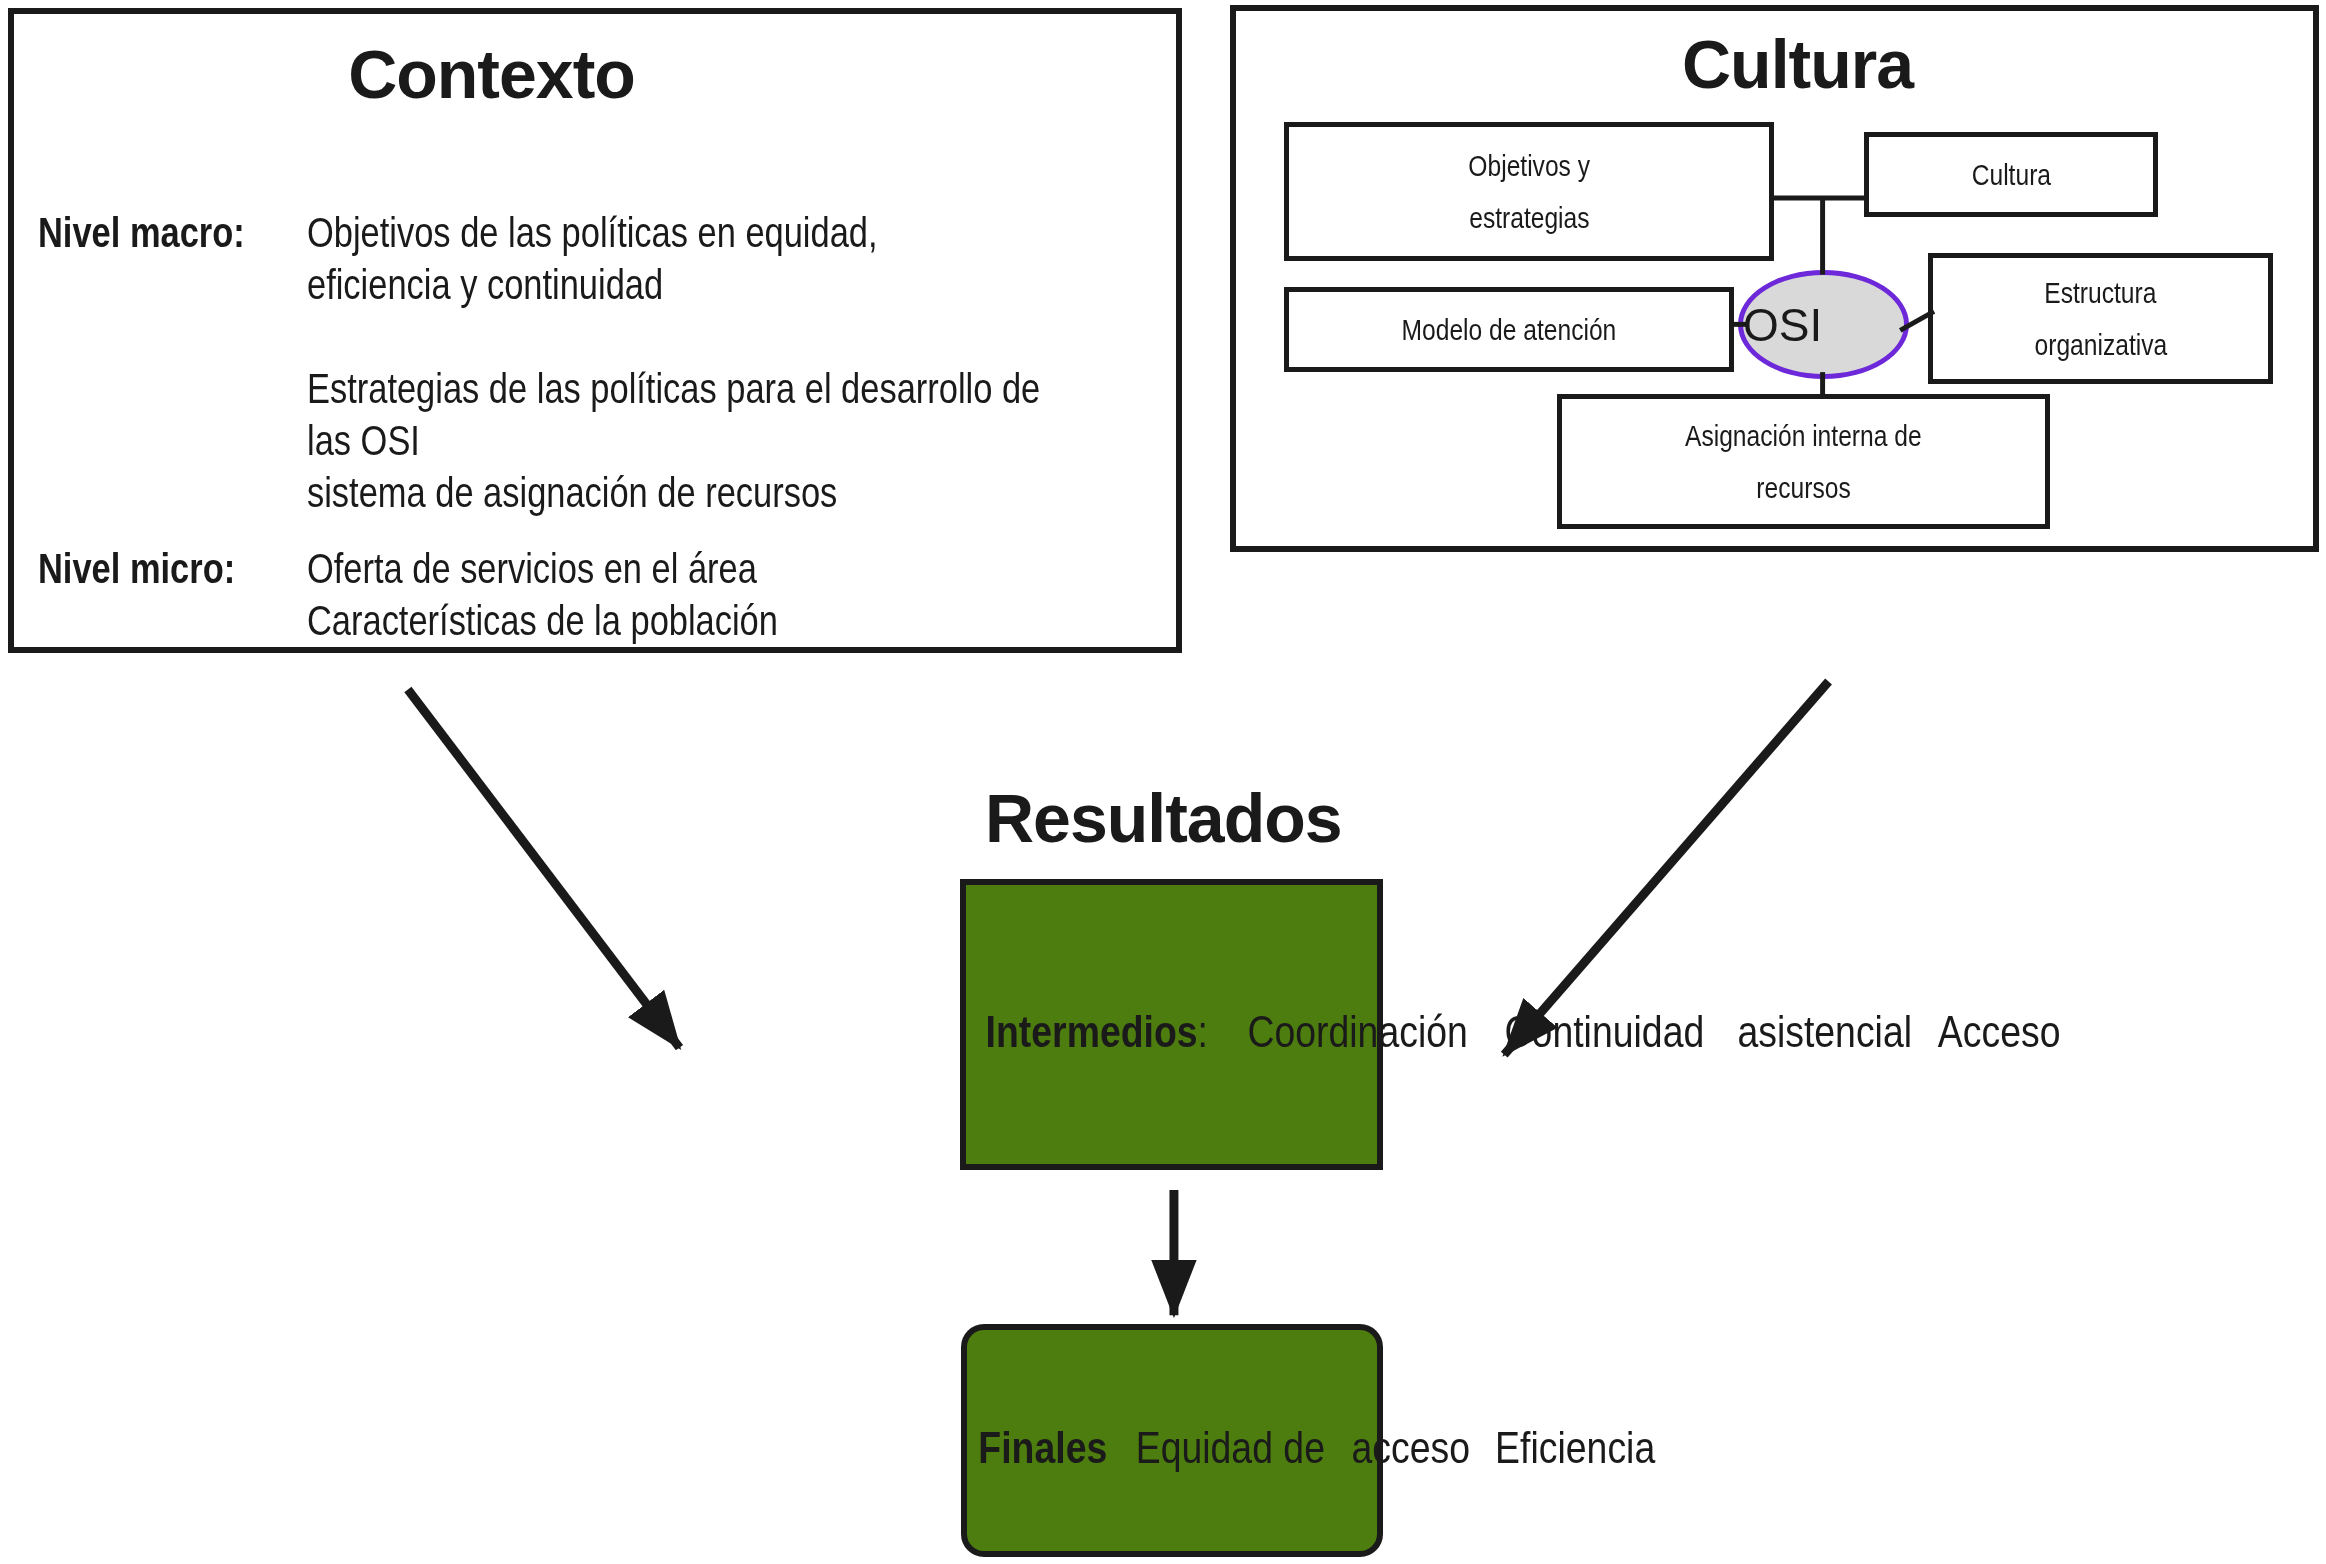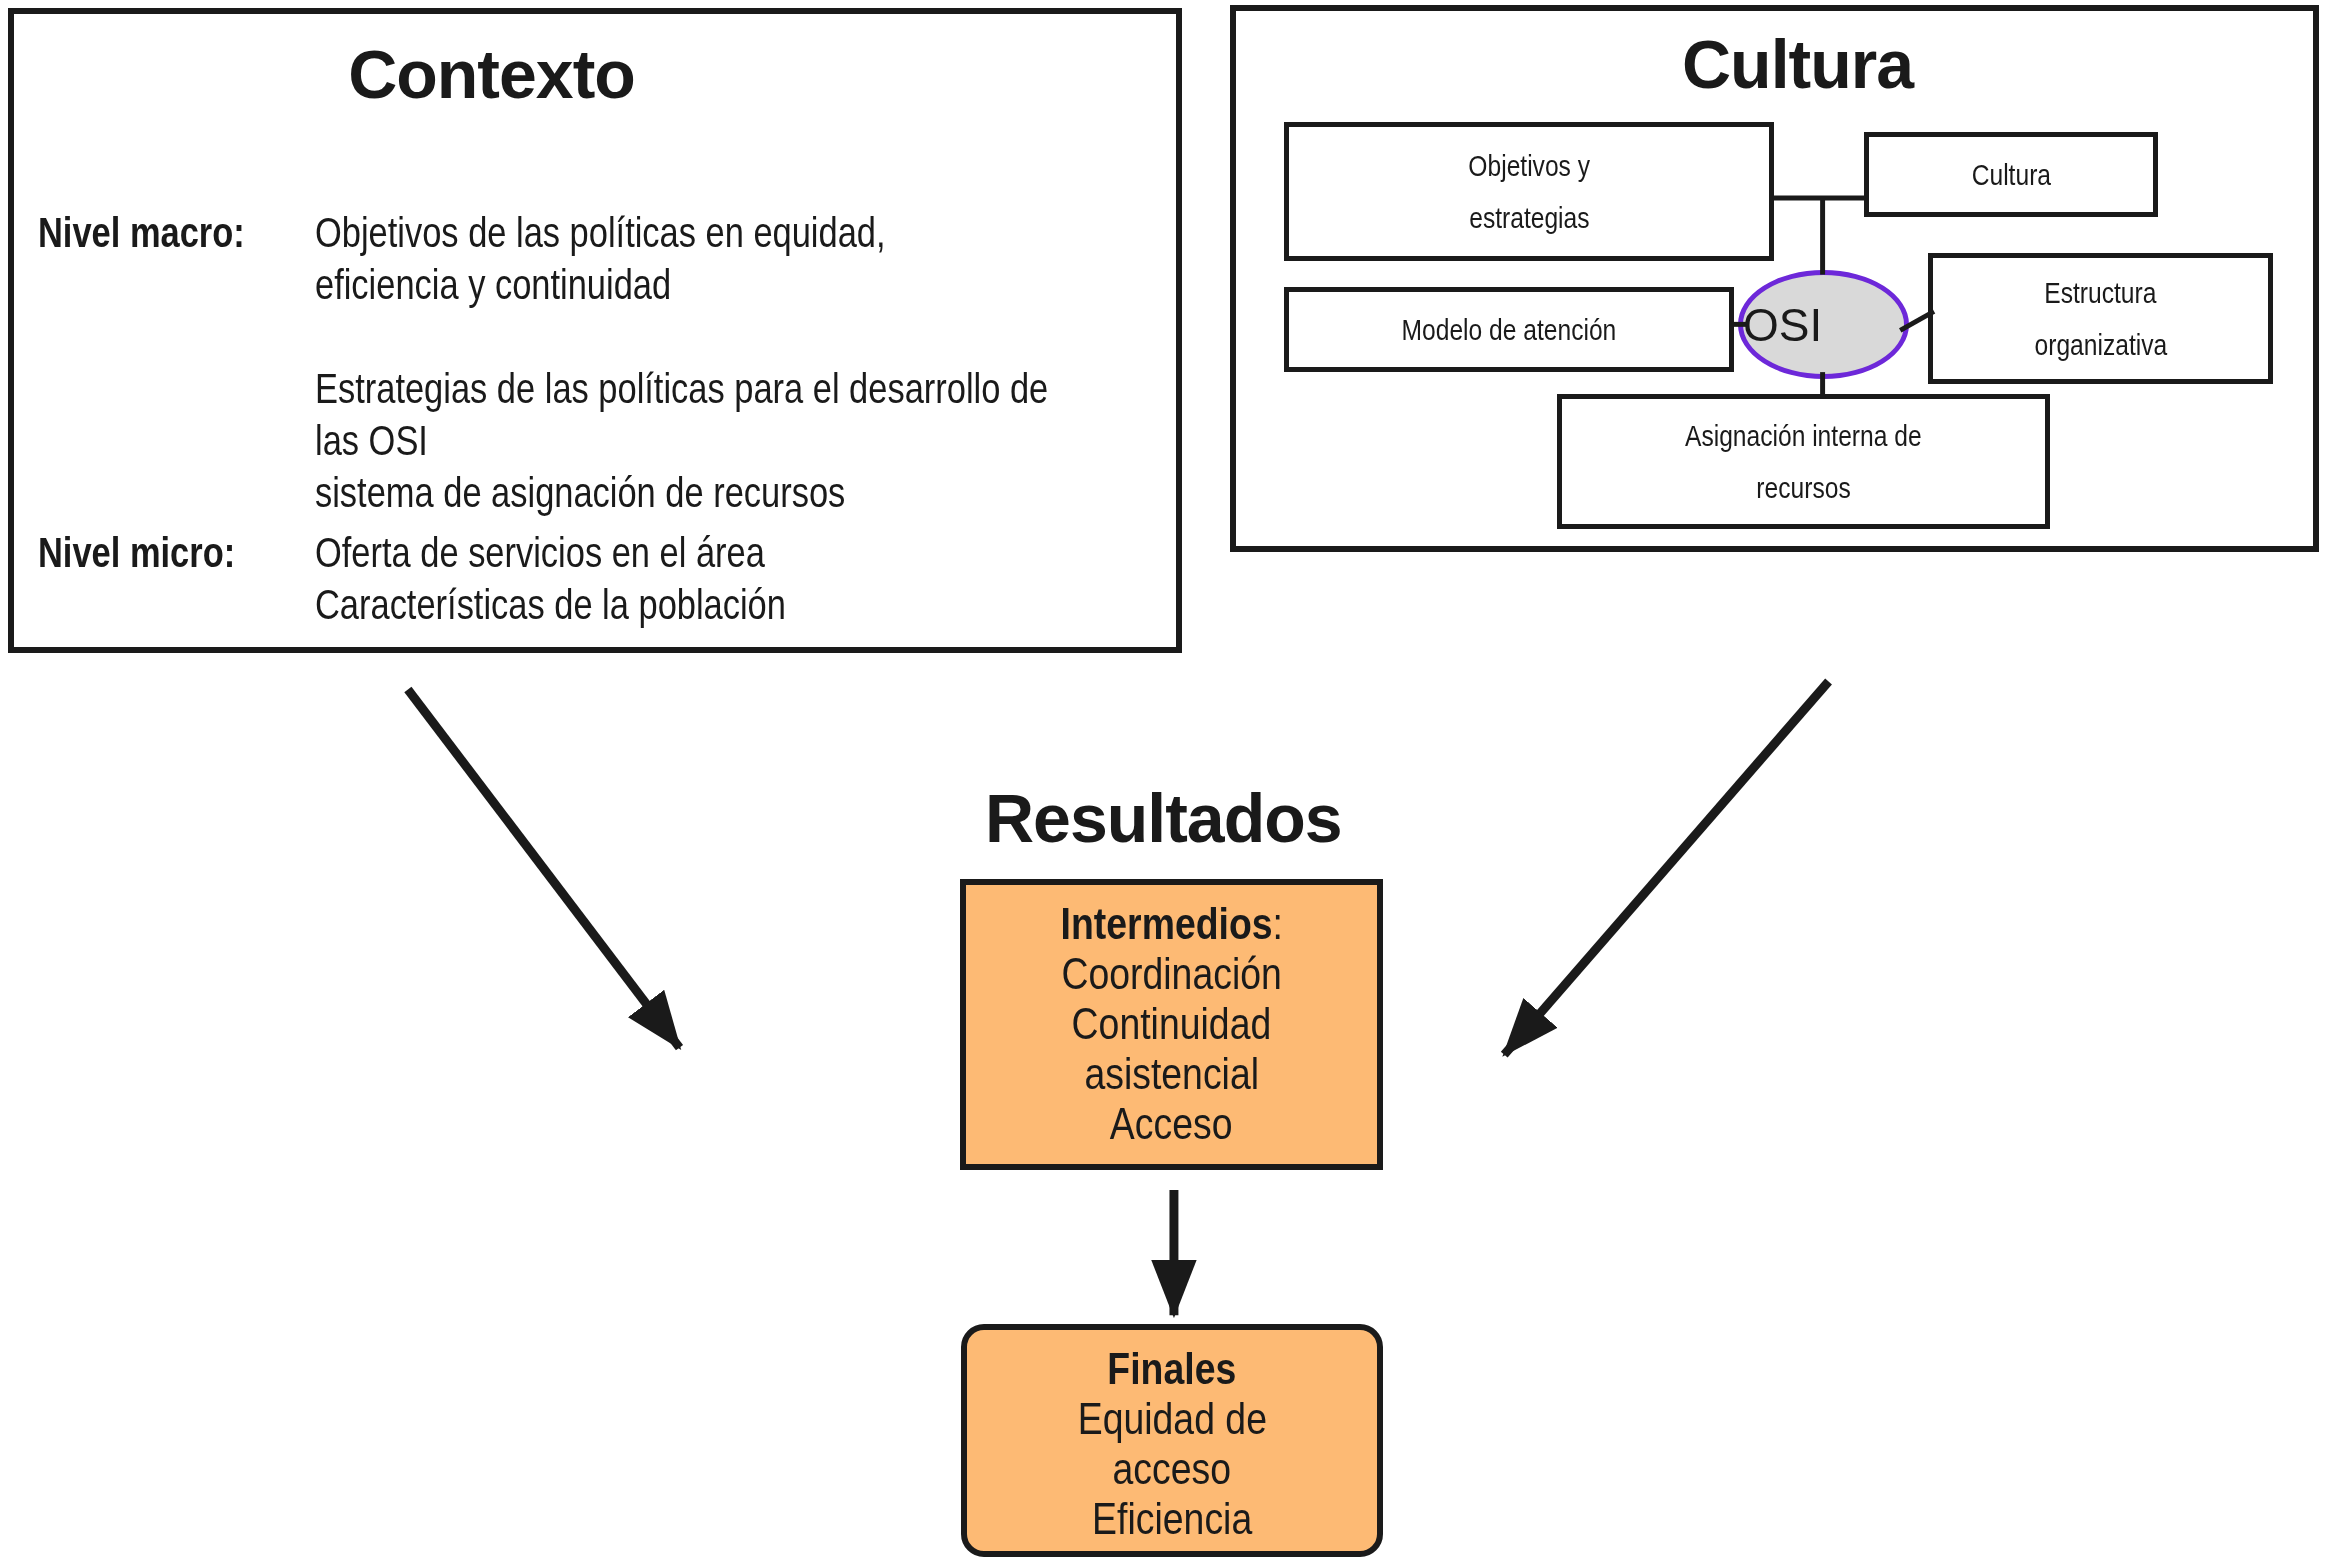--- a/index.html
+++ b/index.html
@@ -21,36 +21,36 @@
 
   .title{
     position:absolute;font-weight:bold;font-size:68px;line-height:64px;text-align:center;
     letter-spacing:-1px;
   }
 
   
   .ctx-grid{
     position:absolute;left:24px;top:193px;display:grid;
     grid-template-columns:269px 866px;row-gap:24px;column-gap:0;
-    font-size:42px;line-height:52px;gap:8px;
+    font-size:42px;line-height:52px;
   }
   .ctx-label{font-weight:bold;white-space:nowrap;transform:scaleX(0.82);transform-origin:0 50%;}
   .ctx-line{min-height:52px;white-space:nowrap;transform:scaleX(0.82);transform-origin:0 50%;}
 
   
   .ellipse{
     position:absolute;left:1738px;top:270px;width:171px;height:109px;
     background:#d9d9d9;border:5px solid #6d28d9;border-radius:50%;box-sizing:border-box;
     display:flex;align-items:center;justify-content:flex-start;font-size:46px;
   }
 
   
   .result-box{
-    position:absolute;border:6px solid #1a1a1a;background:#fdba74;box-sizing:border-box;
-    display:flex;flex-direction:column;align-items:center;padding-top:14px;
+    position:absolute;border:6px solid #1a1a1a;background:#4d7c0f;box-sizing:border-box;
+    display:flex;flex-direction:row;align-items:center;padding-top:14px;
     font-size:44px;line-height:50px;text-align:center;
   }
   .result-box .rline{white-space:nowrap;transform:scaleX(0.85);transform-origin:50% 50%;}
   .rhead{font-weight:bold;}
   .rhead .colon{font-weight:normal;}
 
   .stroke{stroke:#1a1a1a;fill:none;}
 </style>
 </head>
 <body>

